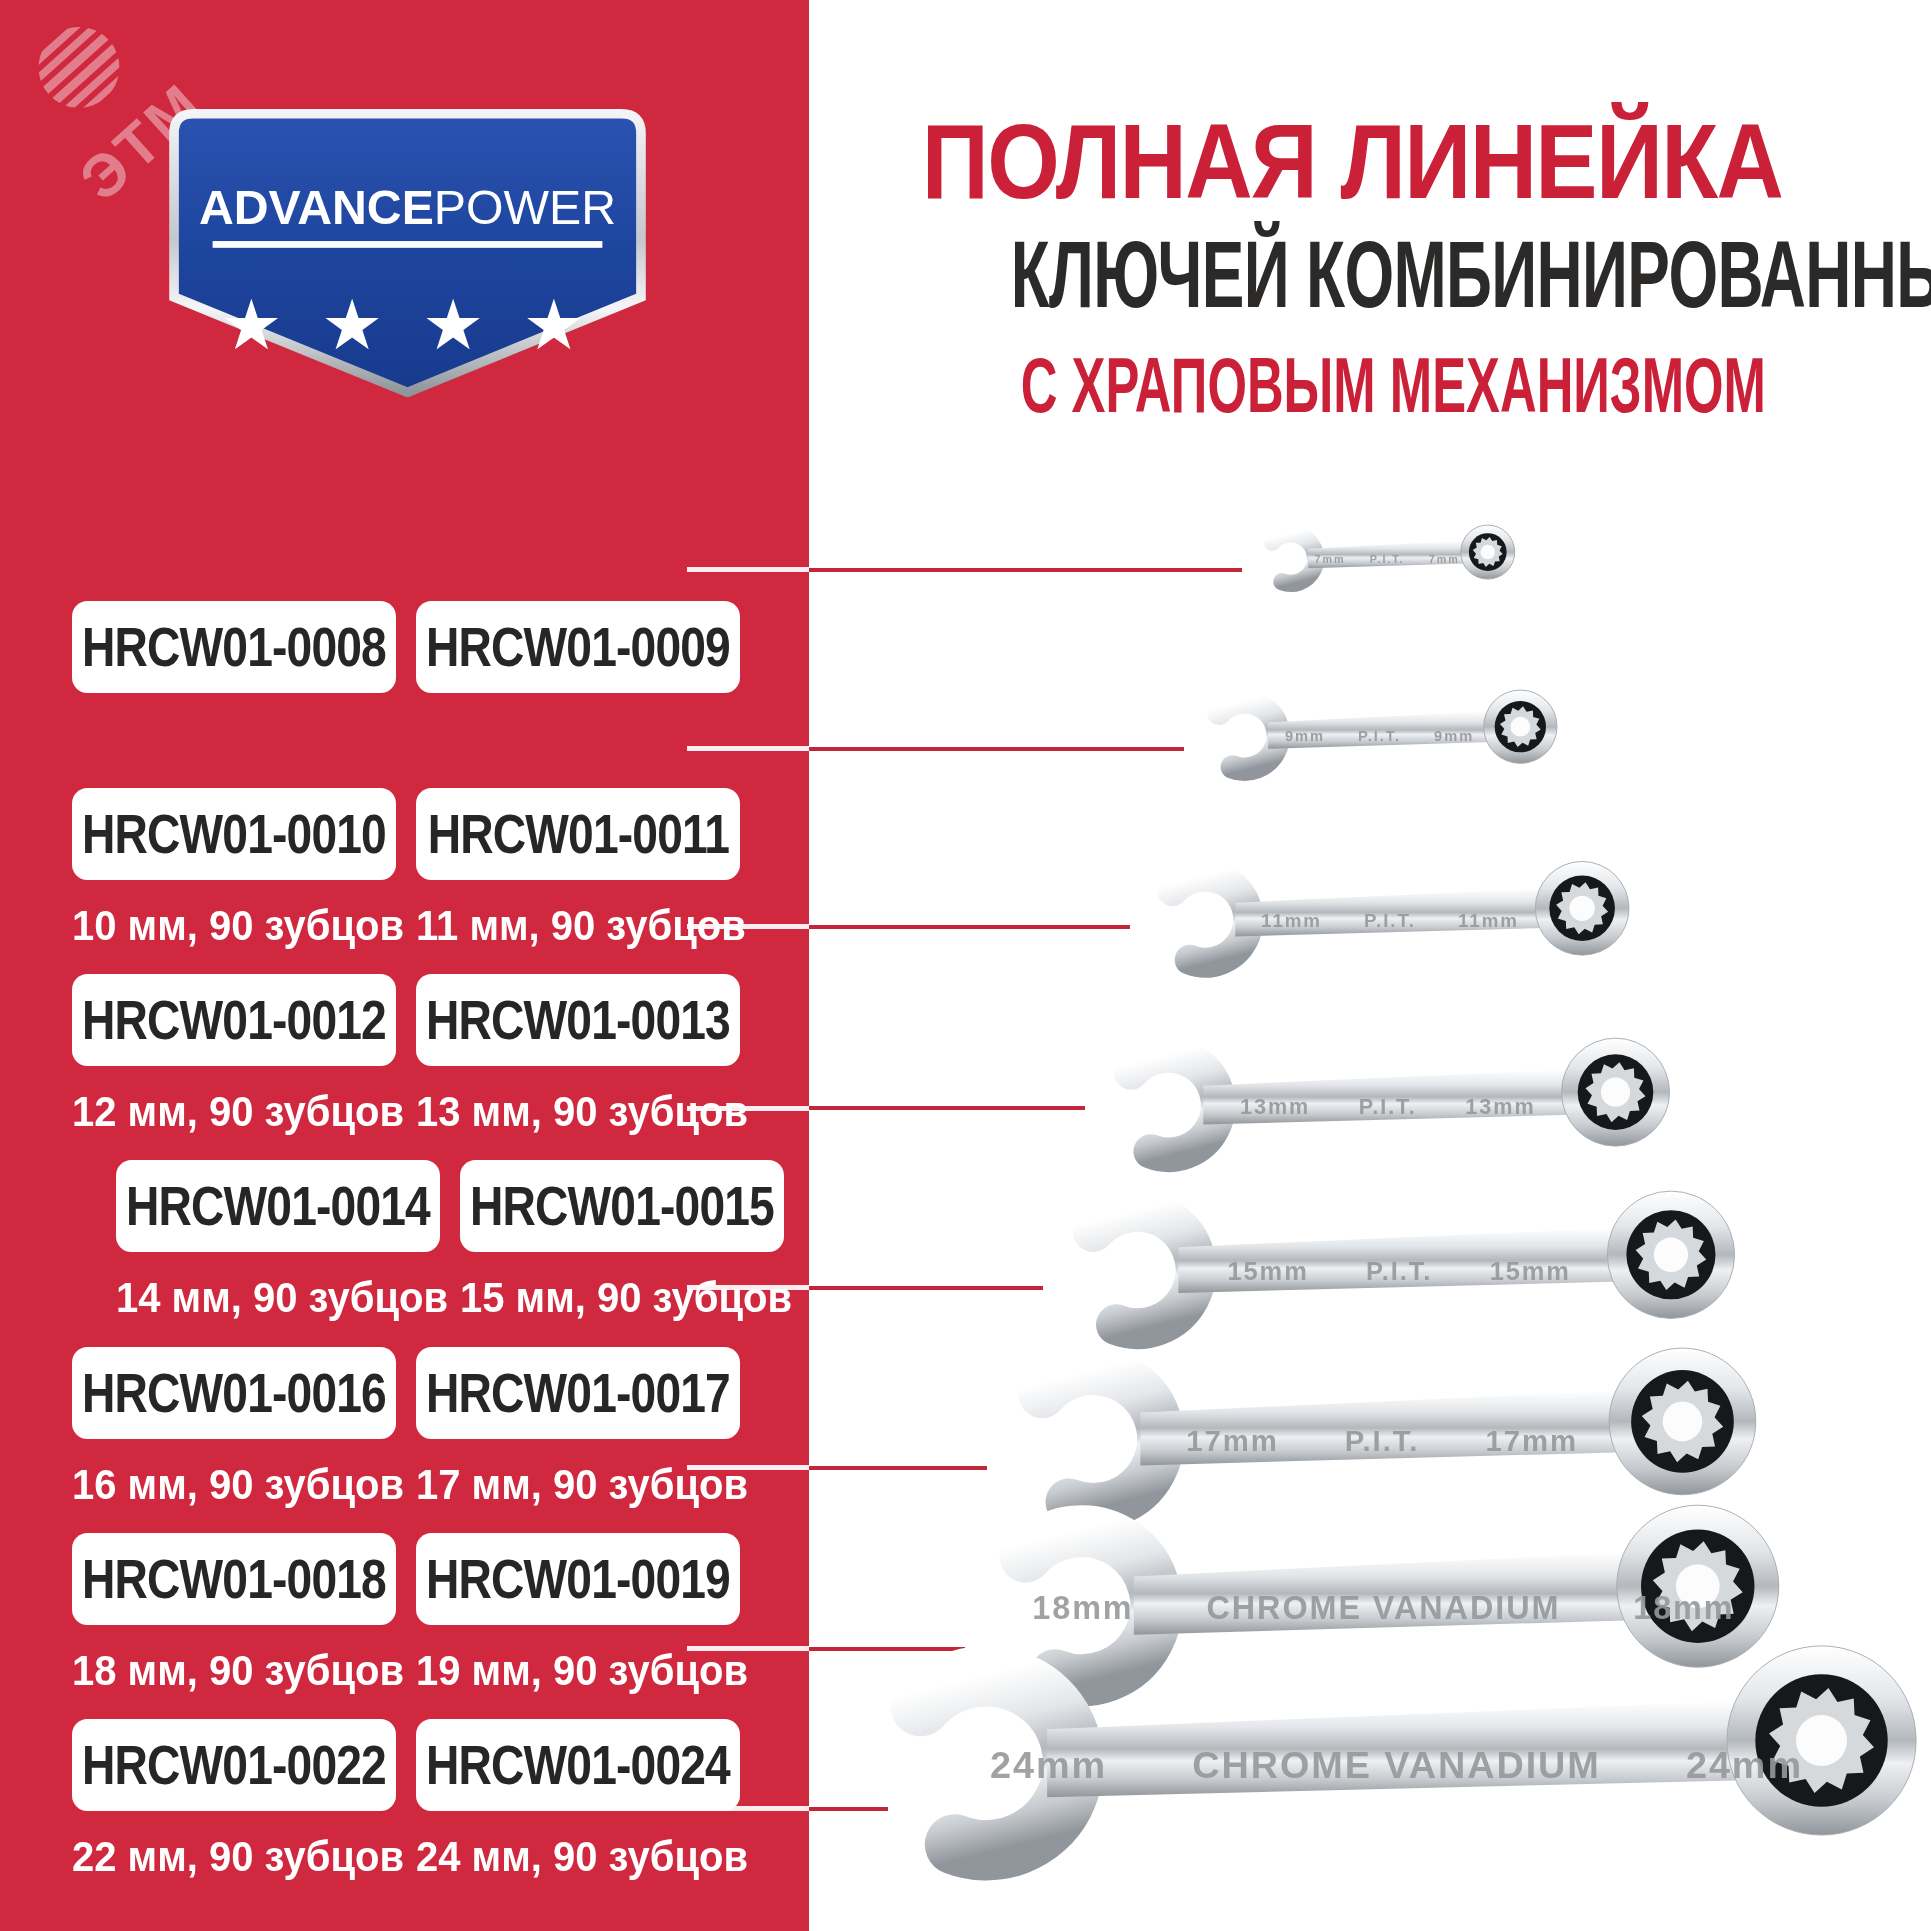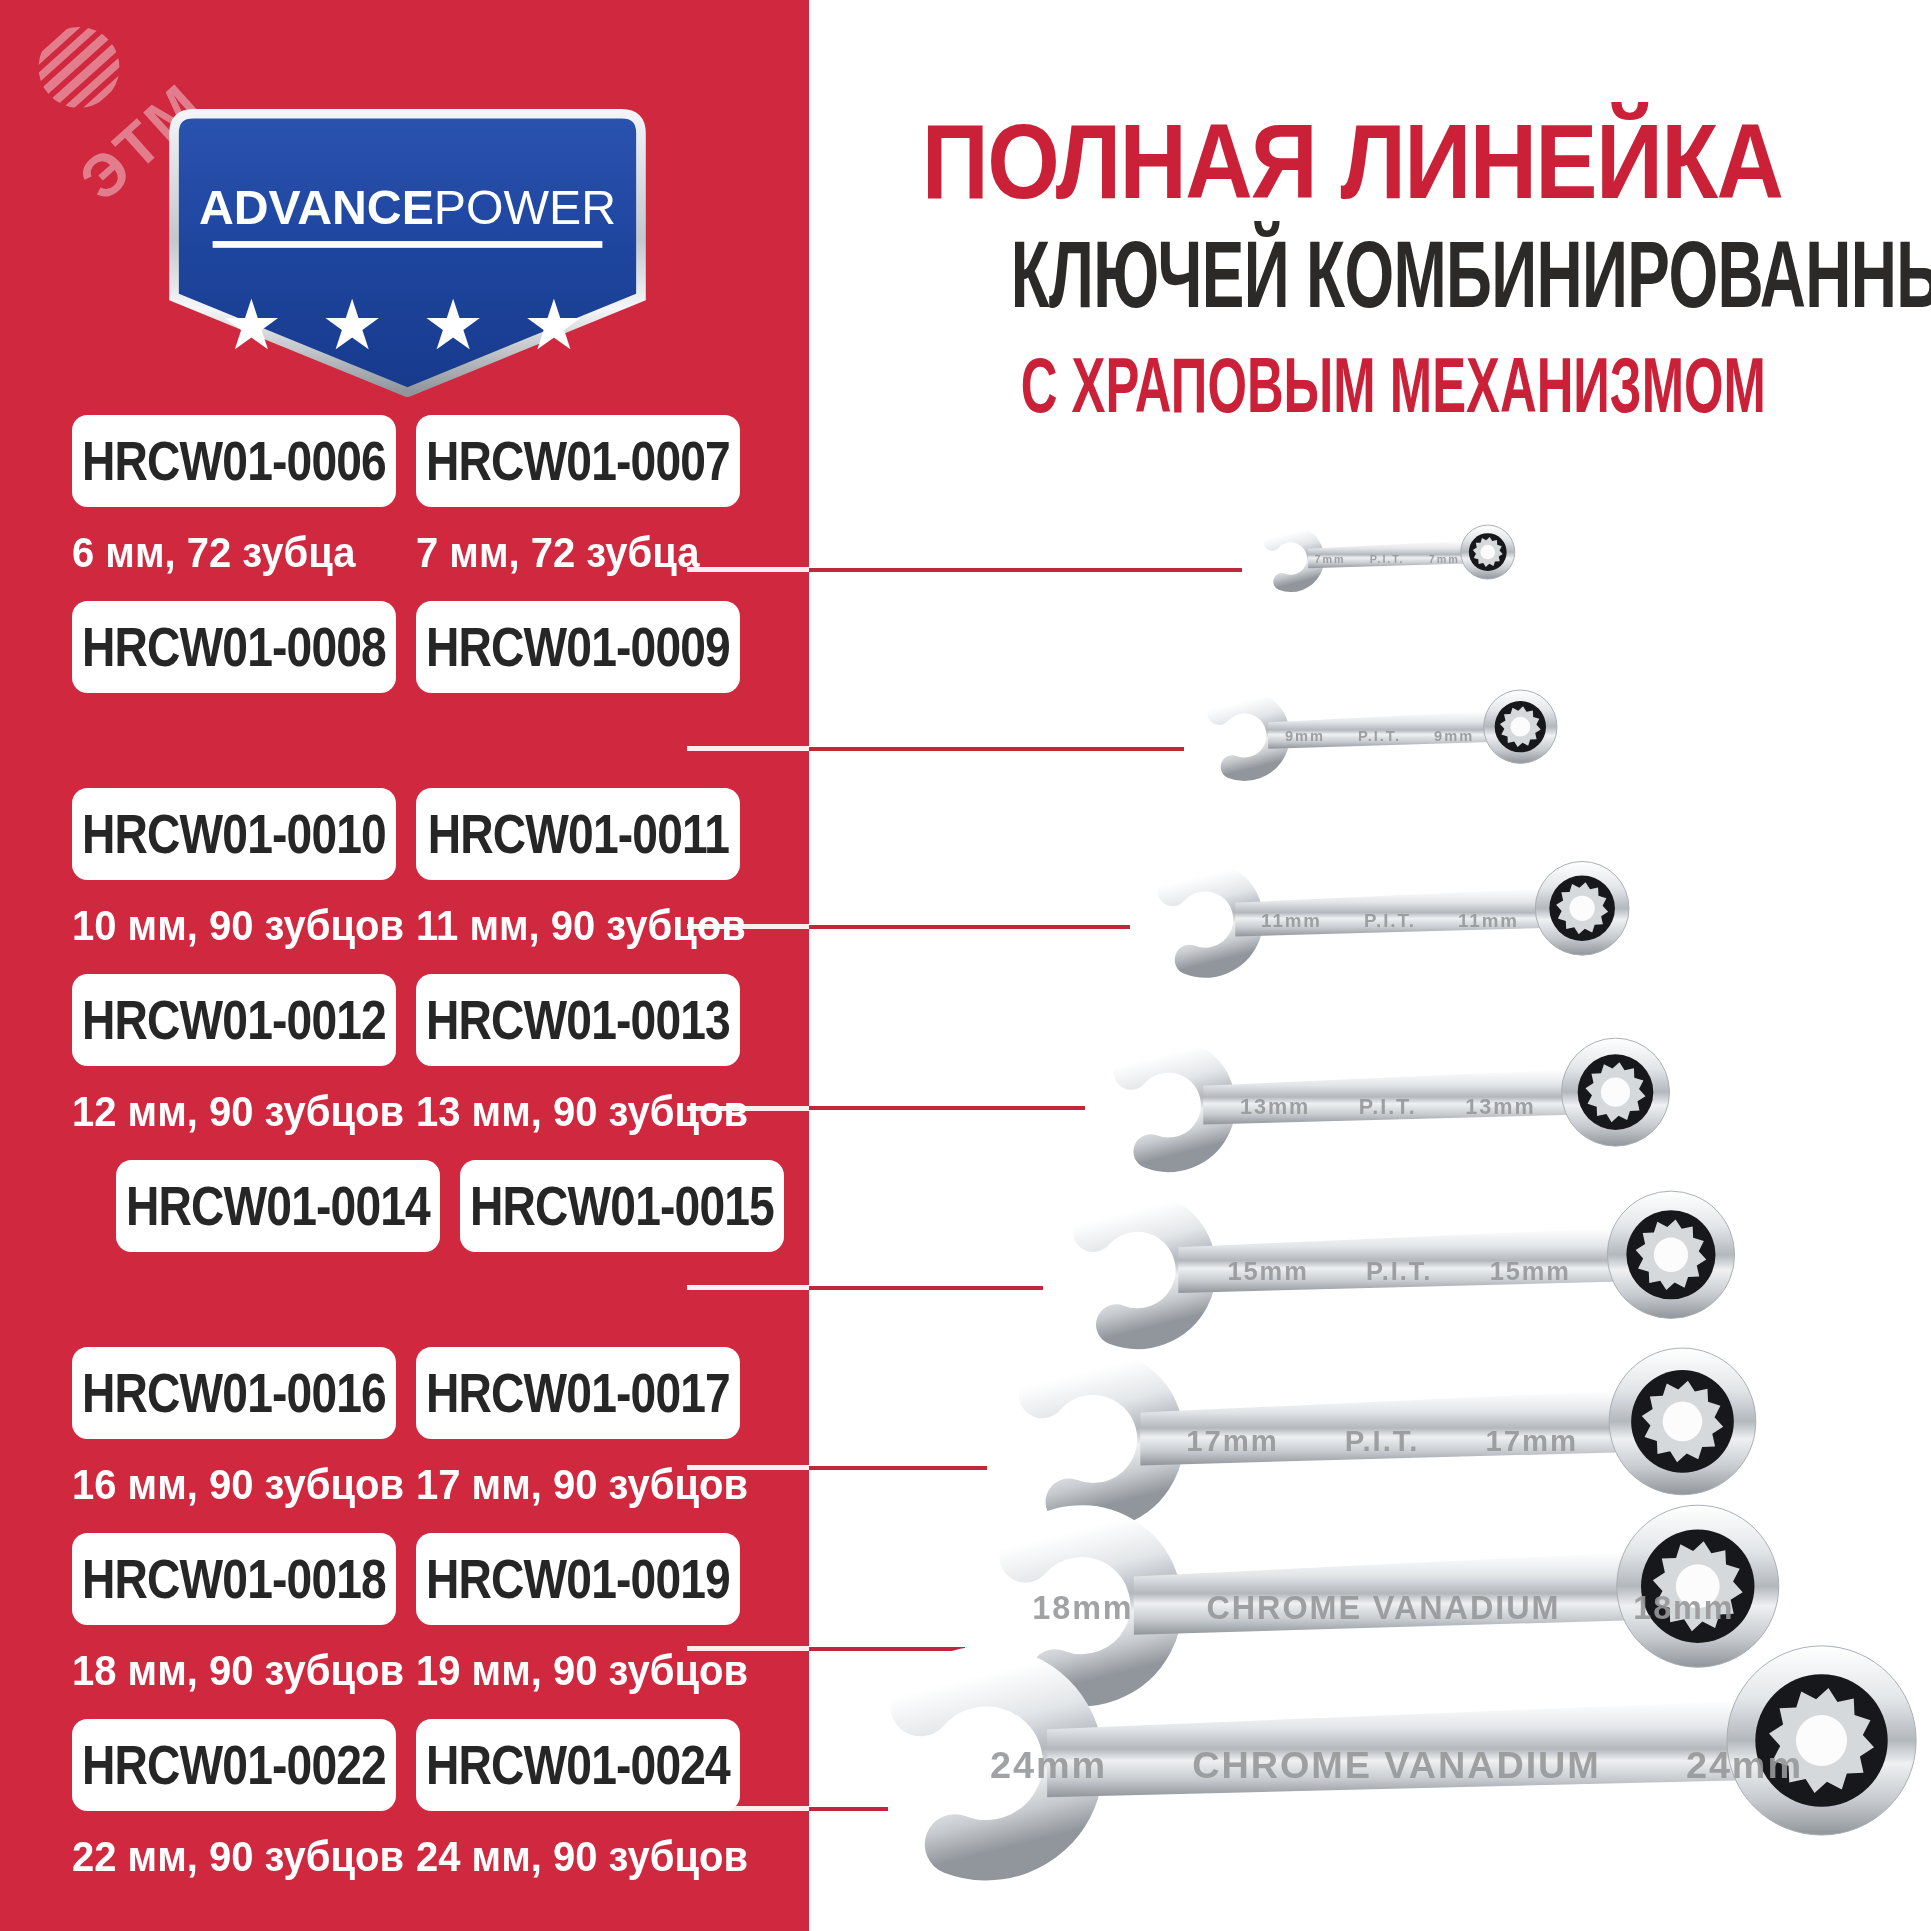--- a/index.html
+++ b/index.html
@@ -83,34 +83,20 @@
     </svg>
   </div>
 
   <div id="title">
     <div id="t1" class="t">ПОЛНАЯ ЛИНЕЙКА</div>
     <div id="t2" class="t">КЛЮЧЕЙ КОМБИНИРОВАННЫХ</div>
     <div id="t3" class="t">С ХРАПОВЫМ МЕХАНИЗМОМ</div>
   </div>
 
   <div id="rows">
-    <div class="row" style="top: 0px;">
-      <div class="boxes">
-        <div class="code-box">
-          <span class="code">HRCW01-0006</span>
-        </div>
-        <div class="code-box">
-          <span class="code">HRCW01-0007</span>
-        </div>
-      </div>
-      <div class="descs">
-        <span class="desc">6 мм, 72 зубца</span>
-        <span class="desc">7 мм, 72 зубца</span>
-      </div>
-    </div>
 
     <div class="row" style="top: 186px;">
       <div class="boxes">
         <div class="code-box">
           <span class="code">HRCW01-0008</span>
         </div>
         <div class="code-box">
           <span class="code">HRCW01-0009</span>
         </div>
       </div>
@@ -147,20 +133,24 @@
     </div>
 
     <div class="row" style="top: 745px; margin-left: 44px;">
       <div class="boxes">
         <div class="code-box">
           <span class="code">HRCW01-0014</span>
         </div>
         <div class="code-box">
           <span class="code">HRCW01-0015</span>
         </div>
+      </div>
+      <div class="descs">
+        <span class="desc">14 мм, 90 зубцов</span>
+        <span class="desc">15 мм, 90 зубцов</span>
       </div>
     </div>
 
     <div class="row" style="top: 932px;">
       <div class="boxes">
         <div class="code-box">
           <span class="code">HRCW01-0016</span>
         </div>
         <div class="code-box">
           <span class="code">HRCW01-0017</span>

